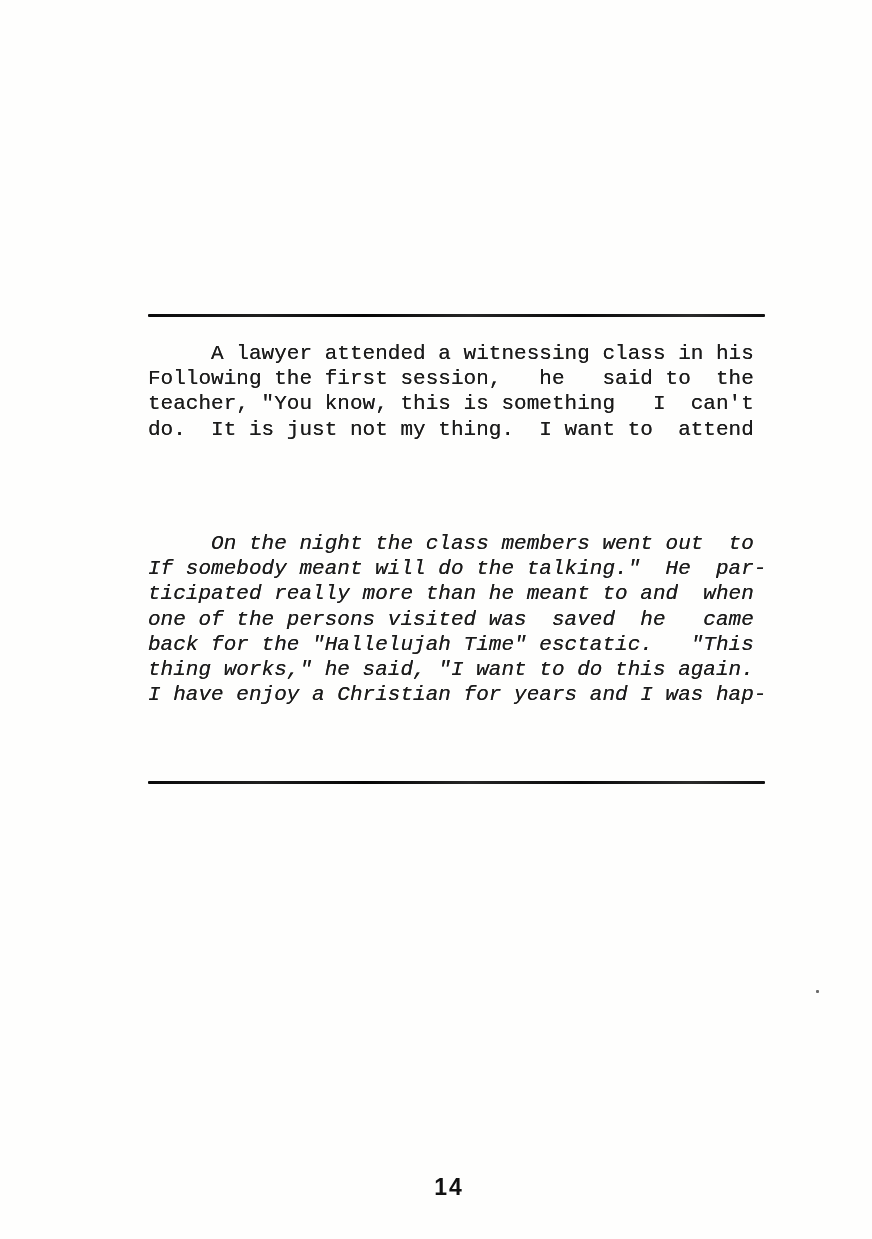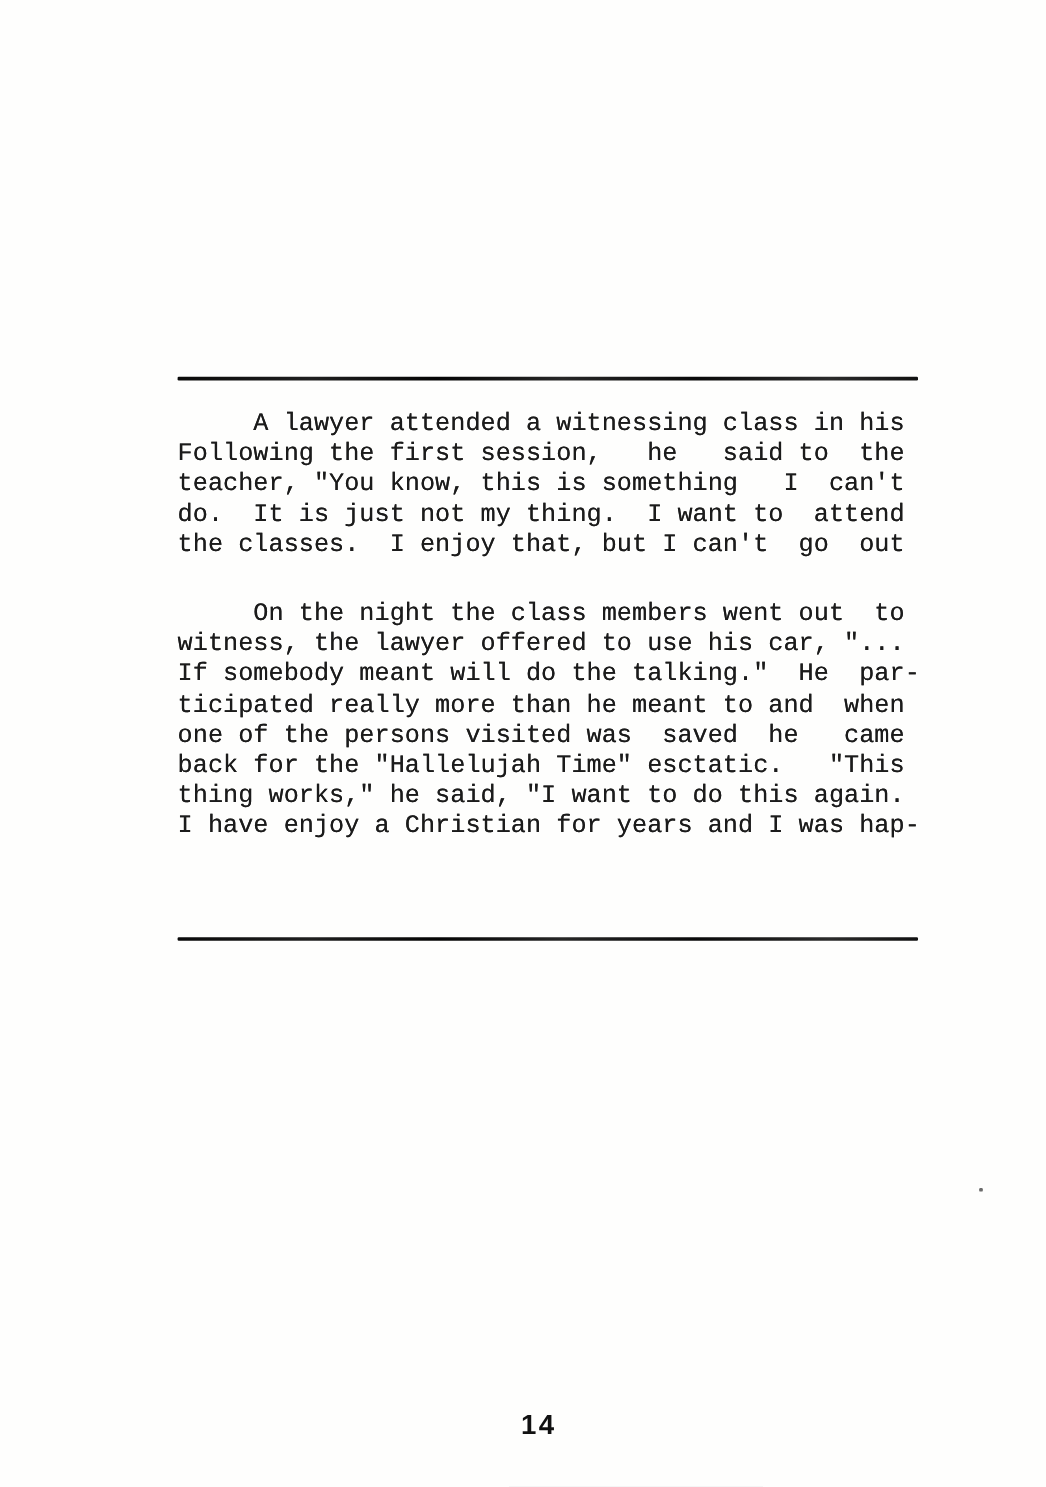--- a/index.html
+++ b/index.html
@@ -25,21 +25,21 @@
     border-radius: 1px;
   }
   .rule-top { top: 314px; }
   .rule-bottom { top: 781px; }
   .para {
     position: absolute;
     left: 148px;
     width: 620px;
   }
   .para-1 { top: 341px; }
-  .para-2 { top: 500px; }
+  .para-2 { top: 531px; font-style: italic; }
   .line {
     white-space: pre;
     font-size: 21px;
     line-height: 25.2px;
     letter-spacing: 0.02px;
     font-weight: 500;
     text-shadow: 0 0 0.5px rgba(20,20,20,0.85);
   }
   .page-number {
     position: absolute;
@@ -69,26 +69,24 @@
 
 <div class="page">
 
   <div class="rule rule-top"></div>
 
   <div class="para para-1">
     <div class="line">     A lawyer attended a witnessing class in his</div>
     <div class="line">Following the first session,   he   said to  the</div>
     <div class="line">teacher, "You know, this is something   I  can't</div>
     <div class="line">do.  It is just not my thing.  I want to  attend</div>
-    <div class="line">the classes.  I enjoy that, but I can't  go  out</div>
   </div>
 
   <div class="para para-2">
     <div class="line">     On the night the class members went out  to</div>
-    <div class="line">witness, the lawyer offered to use his car, "...</div>
     <div class="line">If somebody meant will do the talking."  He  par-</div>
     <div class="line">ticipated really more than he meant to and  when</div>
     <div class="line">one of the persons visited was  saved  he   came</div>
     <div class="line">back for the "Hallelujah Time" esctatic.   "This</div>
     <div class="line">thing works," he said, "I want to do this again.</div>
     <div class="line">I have enjoy a Christian for years and I was hap-</div>
   </div>
 
   <div class="rule rule-bottom"></div>
 

